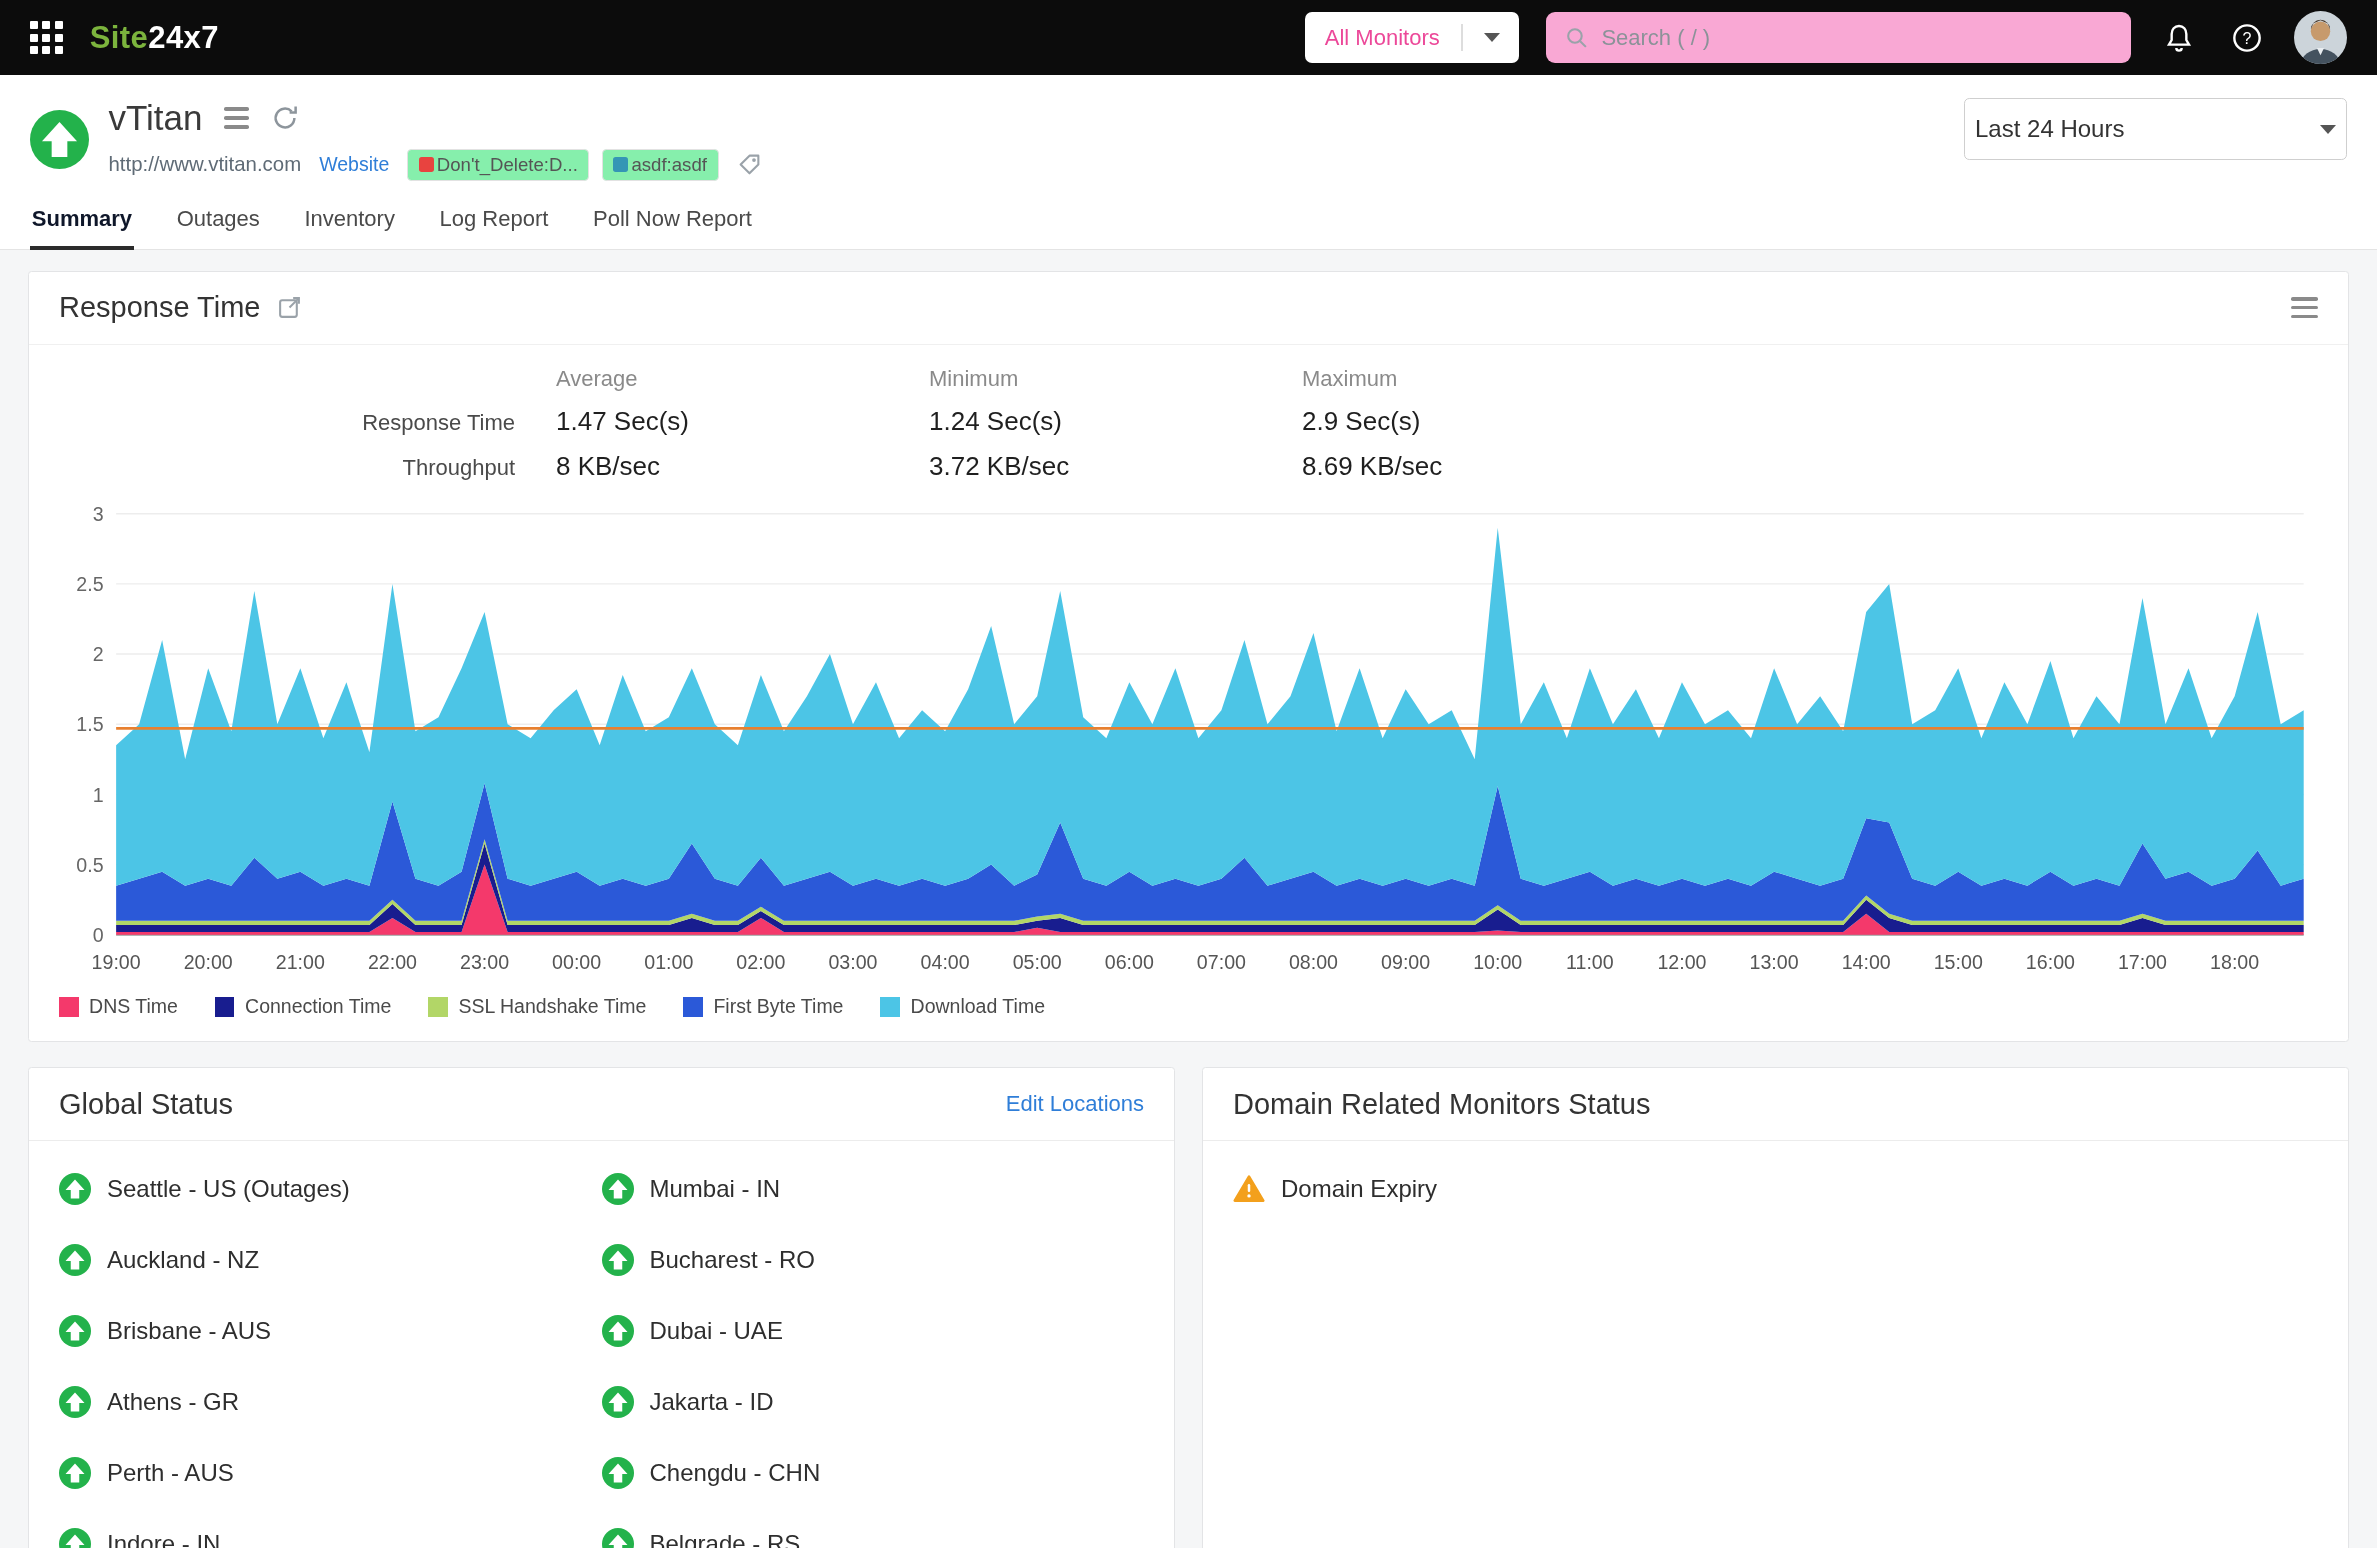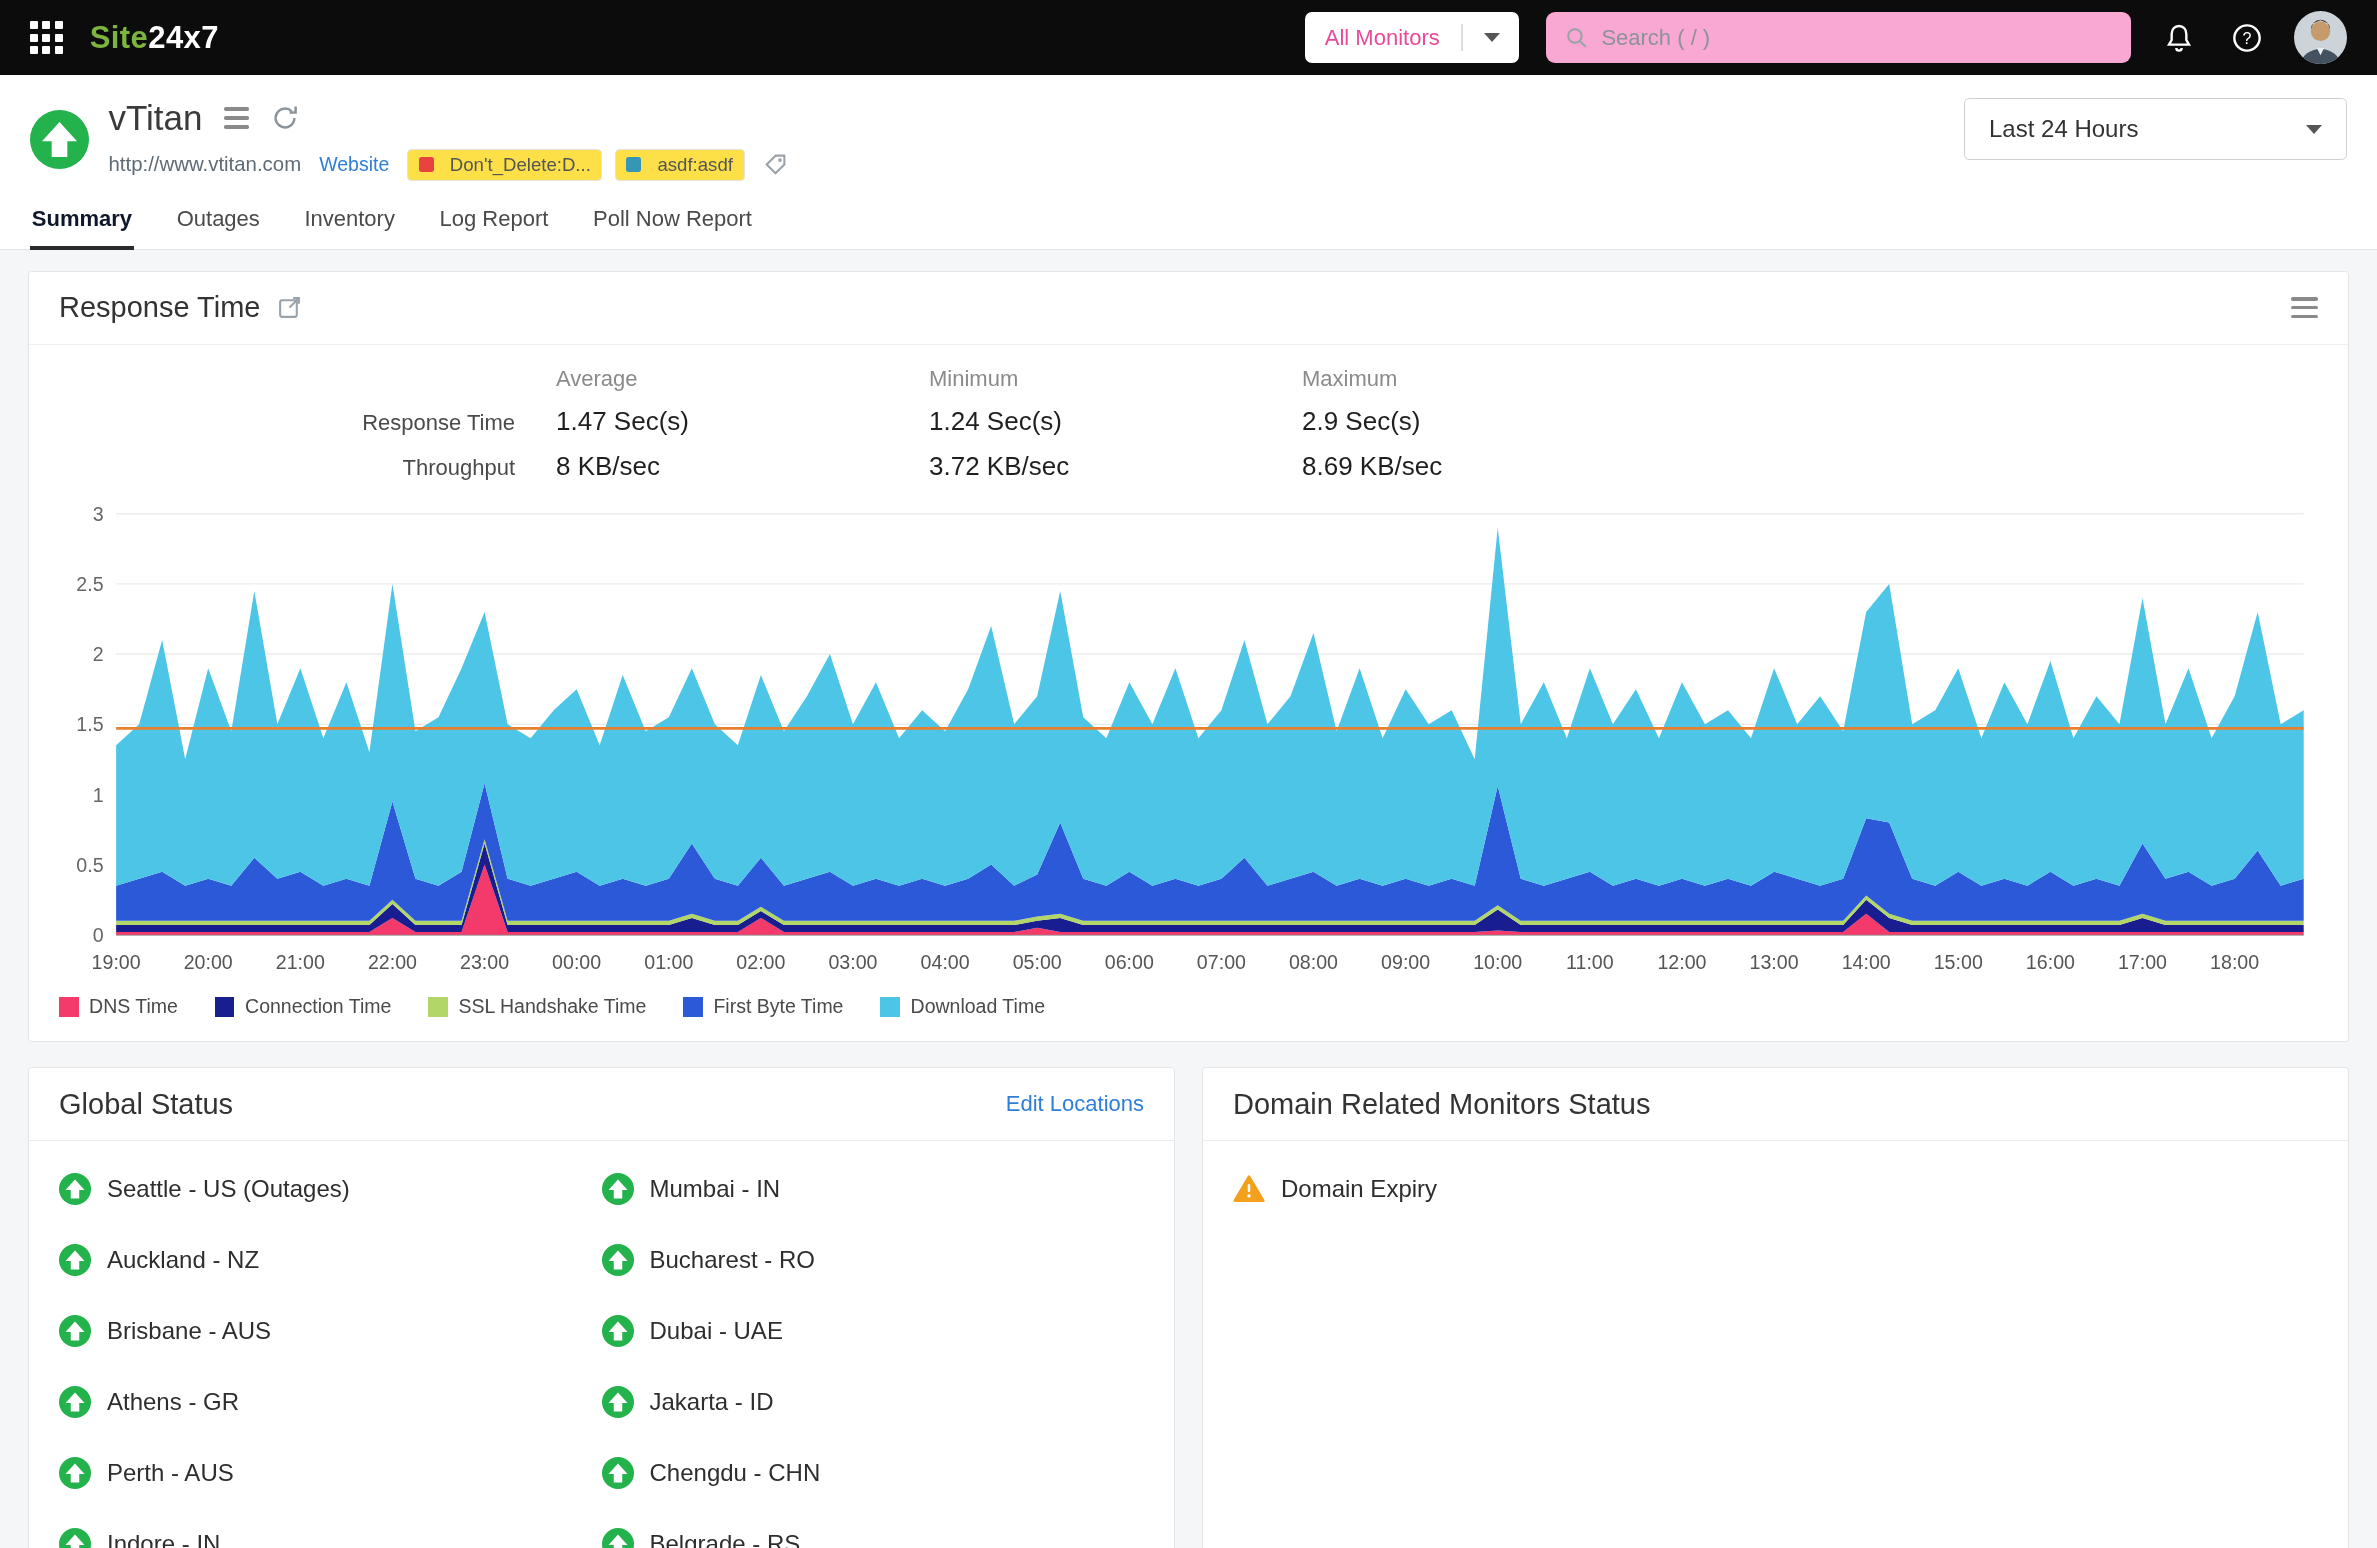--- a/index.html
+++ b/index.html
@@ -29,23 +29,23 @@
   .mh-left { display:flex; gap:19.5px; align-items:center; }
   .status-badge { width:59px; height:59px; flex:0 0 auto; }
   .mh-name-row { display:flex; align-items:center; gap:21px; }
   .monitor-name { font-size:35px; font-weight:500; color:#3a3a3a; }
   .hamburger { width:25px; display:flex; flex-direction:column; gap:5.3px; cursor:pointer; }
   .hamburger span { display:block; height:3.5px; background:#8a8a8a; border-radius:1.8px; }
   .mh-url-row { display:flex; align-items:center; gap:18px; margin-top:10.6px; }
   .monitor-url { font-size:20.4px; color:#5f6b76; cursor:pointer; }
   .type-link { font-size:19.5px; color:#2f7ed8; cursor:pointer; text-decoration:none; }
   .tags-wrap { display:flex; align-items:center; gap:12.4px; }
-  .tag-pill { display:inline-flex; align-items:center; gap:16px; border:1.8px solid #e2e2e2; border-radius:4.4px; padding:4.4px 10.6px; font-size:18.6px; color:#555; background:#fde047; cursor:pointer; }
+  .tag-pill { display:inline-flex; align-items:center; gap:3px; border:1.8px solid #e2e2e2; border-radius:4.4px; padding:4.4px 10.6px; font-size:18.6px; color:#555; background:#86efac; cursor:pointer; }
   .tag-swatch { width:15px; height:15px; border-radius:2.7px; display:inline-block; }
-  .timeframe-select { width:383px; height:62px; border:1.8px solid #cfcfcf; border-radius:5.3px; display:flex; align-items:center; justify-content:space-between; padding:0 24px; font-size:24px; color:#333; background:#fff; cursor:pointer; }
+  .timeframe-select { width:383px; height:62px; border:1.8px solid #cfcfcf; border-radius:5.3px; display:flex; align-items:center; justify-content:space-between; padding:0 10px; font-size:24px; color:#333; background:#fff; cursor:pointer; }
 
   
   .tabs { display:flex; gap:41px; padding:16px 30px 0 30px; border-bottom:1.8px solid #e4e4e4; background:#fff; }
   .tab { font-size:22px; color:#4a4a4a; padding:9px 1.8px 14px 1.8px; cursor:pointer; white-space:nowrap; }
   .tab.active { color:#0f172a; font-weight:700; border-bottom:4.4px solid #2b2b2b; margin-bottom:-1.8px; }
 
   
   .main { padding:21px 28px; }
   .card { background:#fff; border:1.8px solid #e3e4e6; border-radius:3.5px; }
   .rt-card { margin-bottom:25px; }

